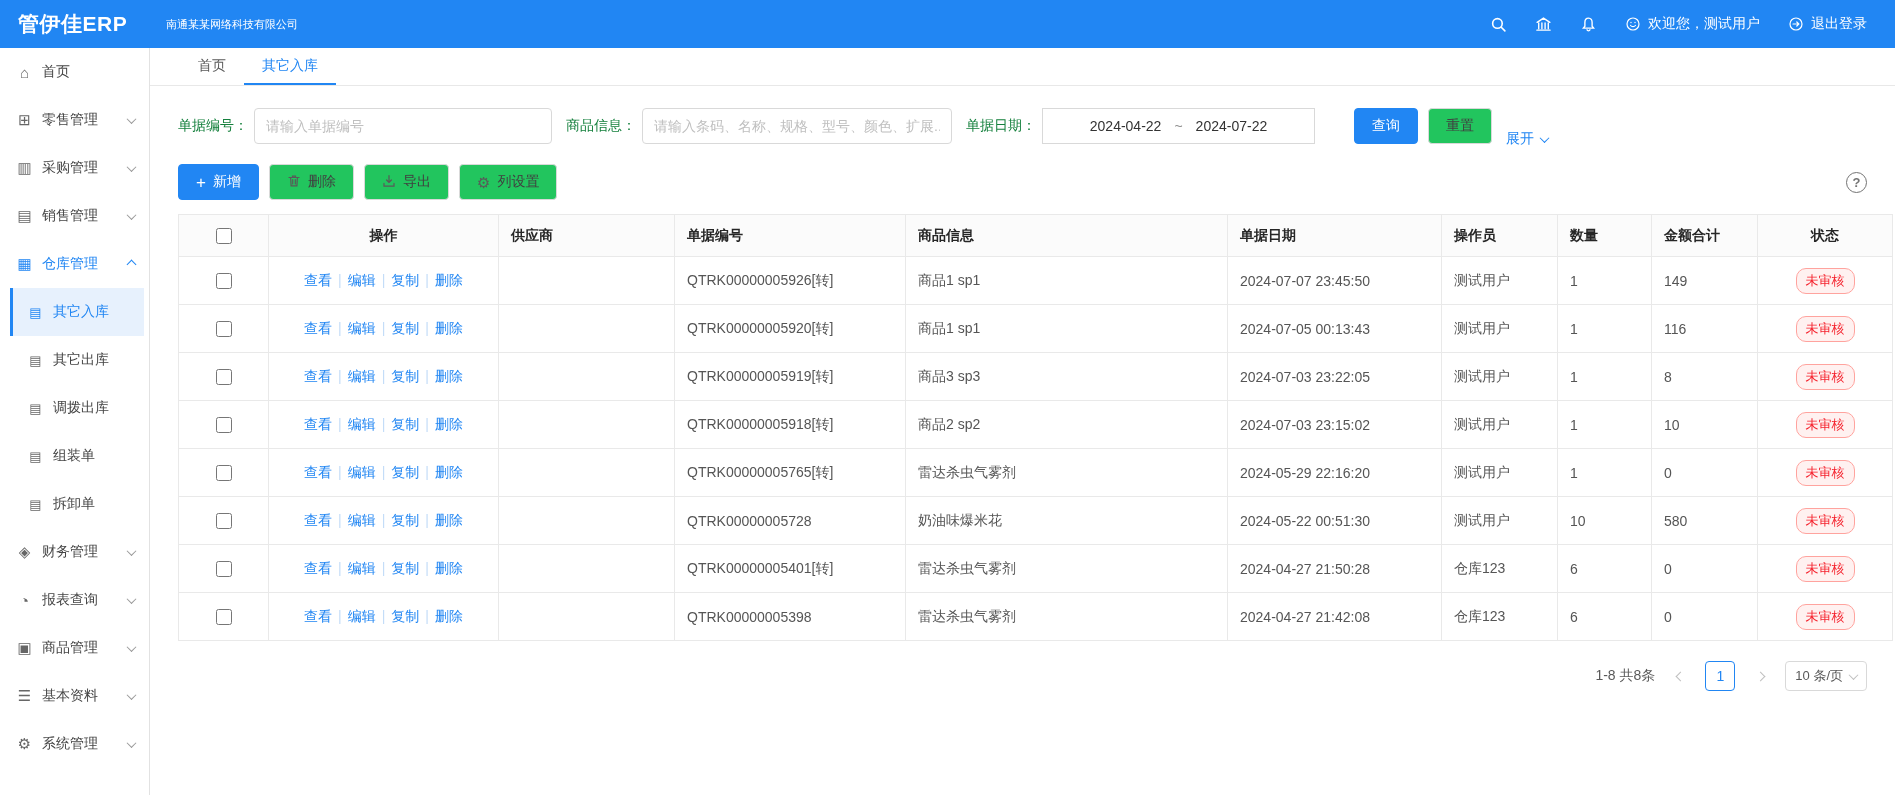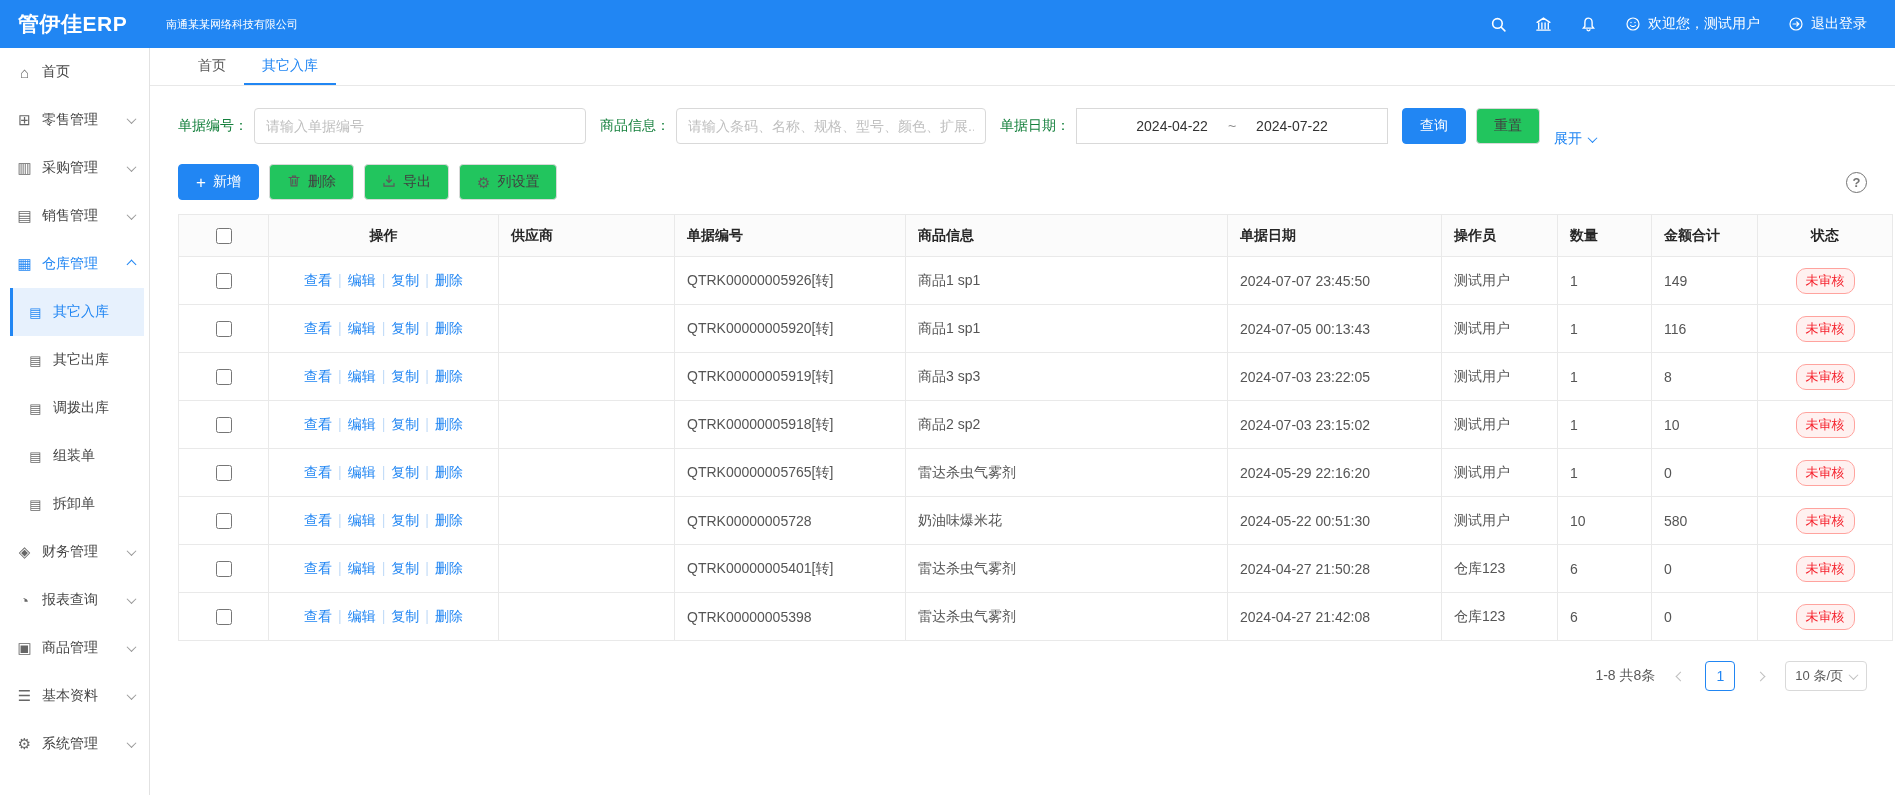--- a/index.html
+++ b/index.html
@@ -40,25 +40,25 @@
 
   
   .content { padding:18px 28px 0; flex:1; min-width:0; }
 
   
   .filter-row { display:flex; align-items:center; }
   .filter-item { display:flex; align-items:center; margin-right:14px; }
   .filter-item label { color:#15803d; margin-right:6px; white-space:nowrap; }
   input.txt { height:36px; border:1px solid #d9d9d9; border-radius:4px; padding:0 11px; font-size:14px; outline:none; font-family:inherit; color:#333; }
   input.txt::placeholder { color:#bfbfbf; }
-  .w1 { width:332px; } .w2 { width:310px; }
-  .date-range { height:36px; width:312px; border:1px solid #d9d9d9; border-radius:0; display:flex; align-items:center; justify-content:center; gap:20px; color:#333; cursor:pointer; }
+  .w1 { width:298px; } .w2 { width:310px; }
+  .date-range { height:36px; width:273px; border:1px solid #d9d9d9; border-radius:0; display:flex; align-items:center; justify-content:center; gap:13px; color:#333; cursor:pointer; }
   .date-range .tilde { color:#8c8c8c; }
   .btn { height:36px; padding:0 17px; border:1px solid #d9d9d9; background:#22c55e; border-radius:4px; font-size:14px; color:#404040; display:inline-flex; align-items:center; gap:7px; cursor:pointer; font-family:inherit; white-space:nowrap; }
-  .btn.primary { background:var(--primary,#2186f3); border-color:var(--primary,#2186f3); color:#fff; }
+  .btn.primary { background:var(--primary,#2186f3); border-color:var(--primary,#2186f3); color:#fff;margin-left:25px; }
   .btn + .btn { margin-left:10px; }
   .expand-link { color:var(--primary,#2186f3); display:inline-flex; align-items:center; gap:7px; margin-left:14px; cursor:pointer; white-space:nowrap;margin-top:26px; }
 
   
   .toolbar { margin-top:16px; display:flex; align-items:center; }
   .toolbar .btn { margin-right:10px; margin-left:0; }
   .plus-glyph { font-size:17px; line-height:1; }
   .gear-glyph { font-size:15px; color:#595959; line-height:1; }
   .help-circle { margin-left:auto; width:21px; height:21px; border:1.5px solid #737373; color:#737373; border-radius:50%; display:flex; align-items:center; justify-content:center; font-size:13px; font-weight:bold; cursor:pointer; }
 

